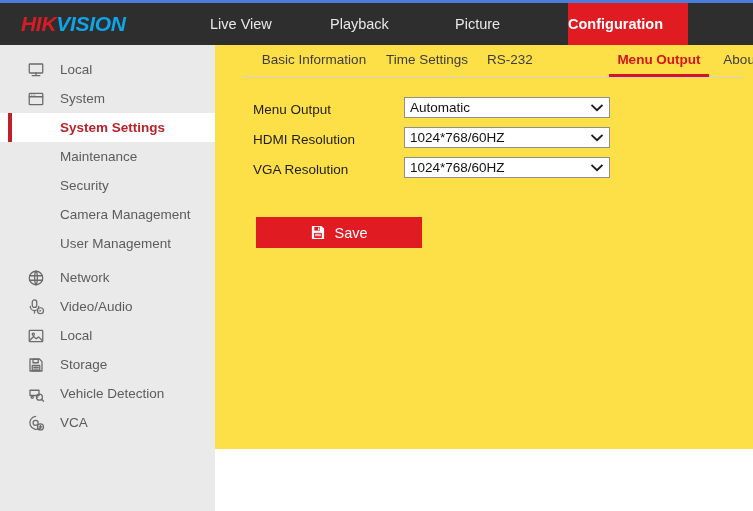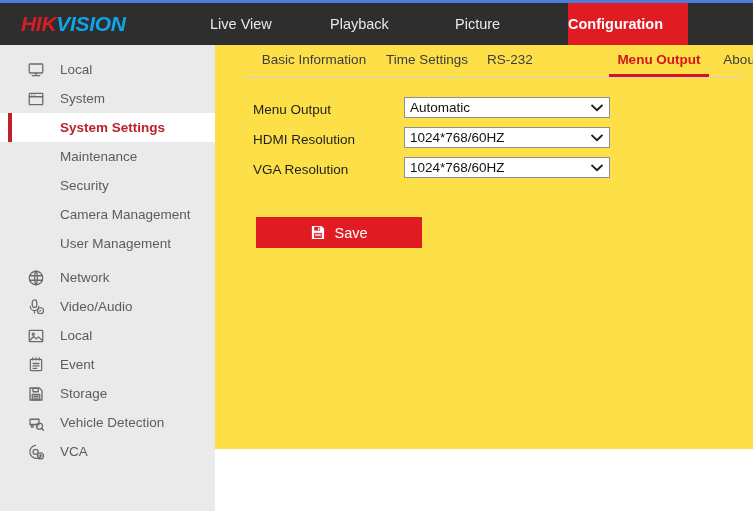--- a/index.html
+++ b/index.html
@@ -315,34 +315,20 @@
       </div>
       <div class="side-item">
         <span class="ico">
           <svg width="18" height="18" viewBox="0 0 24 24" fill="none" stroke="#6b6b6b" stroke-width="1.7" stroke-linecap="round" stroke-linejoin="round">
             <rect x="3" y="4.5" width="18" height="15" rx="1"></rect>
             <circle cx="8.4" cy="9.6" r="1.5"></circle>
             <path d="M4.2 17.4l4.6-4.8 3.5 3.2 3-2.6 4.4 4.2"></path>
           </svg>
         </span>
         <span class="lbl">Local</span>
-      </div>
-      <div class="side-item">
-        <span class="ico">
-          <svg width="18" height="18" viewBox="0 0 24 24" fill="none" stroke="#6b6b6b" stroke-width="1.7" stroke-linecap="round" stroke-linejoin="round">
-            <rect x="4.5" y="4.5" width="15" height="15" rx="1"></rect>
-            <line x1="7.8" y1="2.4" x2="7.8" y2="5.4"></line>
-            <line x1="12" y1="2.4" x2="12" y2="5.4"></line>
-            <line x1="16.2" y1="2.4" x2="16.2" y2="5.4"></line>
-            <line x1="8" y1="10" x2="16" y2="10"></line>
-            <line x1="8" y1="13.2" x2="16" y2="13.2"></line>
-            <line x1="8" y1="16.4" x2="13" y2="16.4"></line>
-          </svg>
-        </span>
-        <span class="lbl">Event</span>
       </div>
       <div class="side-item">
         <span class="ico">
           <svg width="18" height="18" viewBox="0 0 24 24" fill="none" stroke="#6b6b6b" stroke-width="1.7" stroke-linecap="round" stroke-linejoin="round">
             <path d="M4 4h12.5L20 7.5V20H4z"></path>
             <rect x="8" y="4.4" width="7" height="4.6"></rect>
             <rect x="7" y="12.5" width="10" height="7.2"></rect>
             <line x1="9" y1="15" x2="15" y2="15"></line>
             <line x1="9" y1="17.4" x2="15" y2="17.4"></line>
           </svg>

